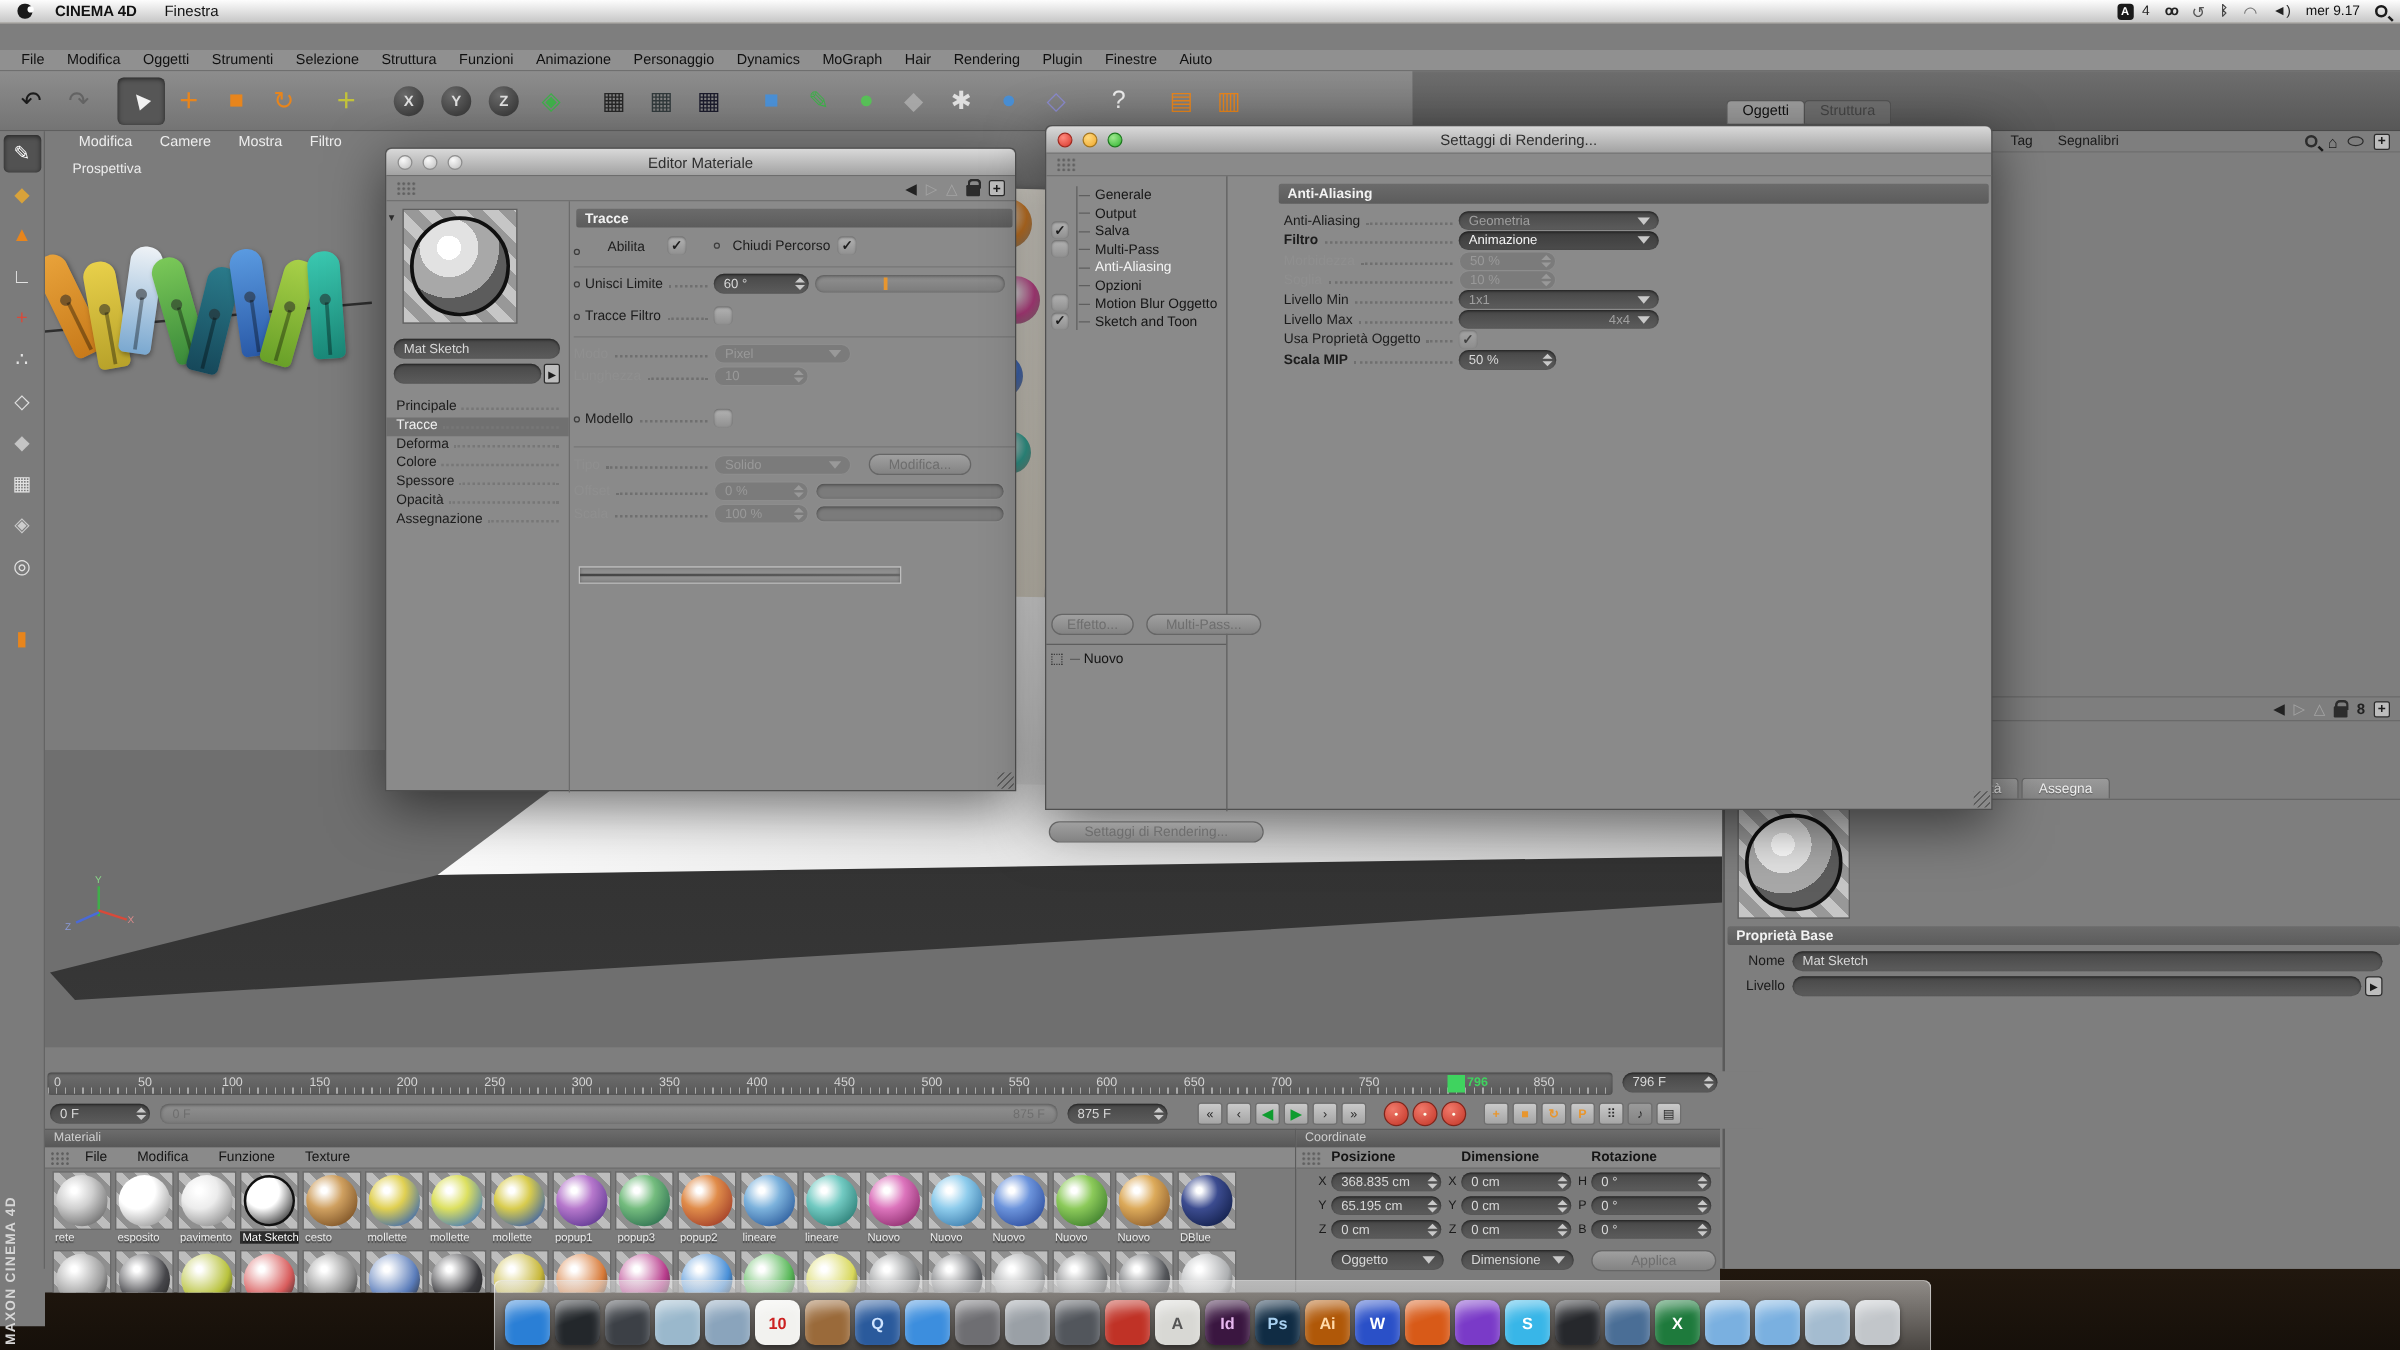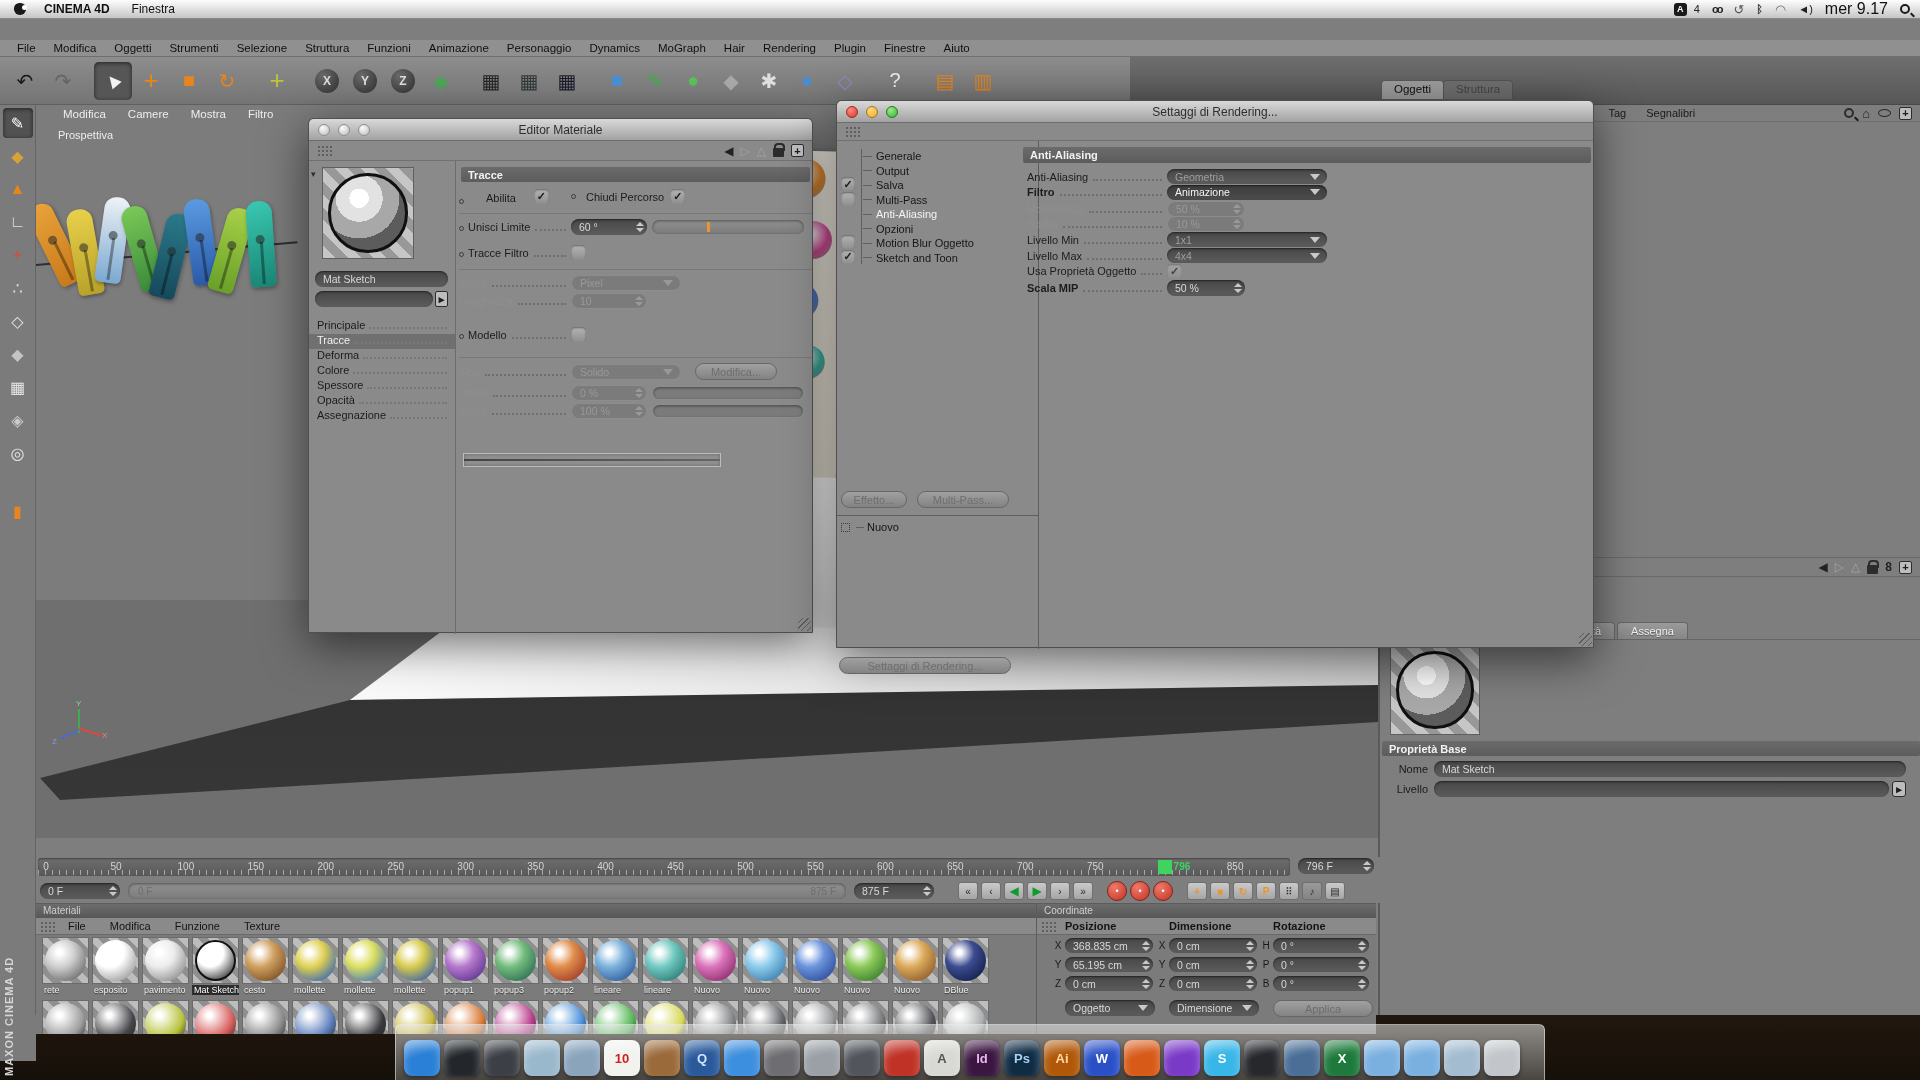--- a/index.html
+++ b/index.html
@@ -13,21 +13,21 @@
   display:flex;align-items:center;font-size:12px;color:#111;z-index:90;}
 #osbar .apple{width:12px;height:12px;background:#1a1a1a;border-radius:45% 45% 48% 48%;margin:0 18px 0 14px;position:relative;}
 #osbar .apple::after{content:"";position:absolute;right:-1px;top:2px;width:5px;height:5px;background:#fdfdfd;border-radius:50%;}
 #osbar .appname{font-weight:bold;margin-right:22px;}
 #osbar .osmenu{margin-right:20px;}
 #osbar .right{margin-left:auto;display:flex;align-items:center;gap:12px;padding-right:10px;}
 .sticon{font-size:11px;color:#222;display:flex;align-items:center;gap:2px;}
 .abadge{width:13px;height:13px;background:#1a1a1a;color:#fff;border-radius:3px;font-size:9px;display:flex;align-items:center;justify-content:center;font-weight:bold;}
 .mag{width:10px;height:10px;border:2px solid #1a1a1a;border-radius:50%;position:relative;}
 .mag::after{content:"";position:absolute;left:8px;top:8px;width:5px;height:2px;background:#1a1a1a;transform:rotate(45deg);}
-.clock{font-size:16px;color:#111;}
+.clock{font-size:11px;color:#111;}
 
 
 #appwin{position:absolute;left:0;top:19px;width:1920px;height:996px;background:#7e7e7e;z-index:10;}
 #titlebar{position:absolute;left:0;top:0;width:100%;height:21px;
   background:linear-gradient(#d9d9d9,#a6a6a6);border-bottom:1px solid #6d6d6d;}
 .tlights{position:absolute;left:9px;top:4px;display:flex;gap:8px;}
 .tl{width:12px;height:12px;border-radius:50%;border:1px solid #8e8e8e;background:radial-gradient(circle at 35% 30%,#fafafa,#bdbdbd);}
 .tl.red{background:radial-gradient(circle at 35% 30%,#ff8a7e,#d7382c);border-color:#a02a20;}
 .tl.yel{background:radial-gradient(circle at 35% 30%,#ffd97e,#f0a82c);border-color:#a5761e;}
 .tl.grn{background:radial-gradient(circle at 35% 30%,#9ee88e,#2fb52f);border-color:#1e7a1e;}
@@ -1003,21 +1003,21 @@
       <div class="tlights" style="top:5px;">
         <div class="tl red"></div>
         <div class="tl yel"></div>
         <div class="tl grn"></div>
       </div>
       <div class="txt">Settaggi di Rendering...</div>
     </div>
     <div class="dnav" style="height:18px;">
       <div class="hash"></div>
     </div>
-    <div id="rs-left" style="position:absolute;left:0;top:40px;width:202px;height:508px;border-right:1px solid #5e5e5e;">
+    <div id="rs-left" style="position:absolute;left:0;top:40px;width:145px;height:508px;border-right:1px solid #5e5e5e;">
       <div id="rs-list" style="position:absolute;left:0;top:4px;width:100%;height:300px;">
           <div class="row" style="left: 4px; top: 4px; width: 172px;">
             <span class="tree" style="margin-left: 22px;"></span>
             <span>Generale</span>
           </div>
           <div class="row" style="left: 4px; top: 18.5px; width: 172px;">
             <span class="tree" style="margin-left: 22px;"></span>
             <span>Output</span>
           </div>
           <div class="row" style="left: 4px; top: 33px; width: 172px;">
@@ -1114,21 +1114,21 @@
           <div style="position: absolute; left: 8px; top: 91.2px; width: 560px; display: flex; align-items: center;">
             <div class="melabel" style="width: 140px;">
               <span>Livello Min</span>
               <span class="dots"></span>
             </div>
             <div class="fld dim" style="width: 160px; height: 15px;">
               <span class="val">1x1</span>
               <span class="dd"></span>
             </div>
           </div>
-          <div style="position: absolute; left: 8px; top: 107px; width: 560px; display: flex; align-items: center;">
+          <div style="position: absolute; left: 8px; top: 107px; width: 560px; display: flex; align-items: center; text-align: right;">
             <div class="melabel" style="width: 140px;">
               <span>Livello Max</span>
               <span class="dots"></span>
             </div>
             <div class="fld dim" style="width: 160px; height: 15px;">
               <span class="val">4x4</span>
               <span class="dd"></span>
             </div>
           </div>
           <div style="position: absolute; left: 8px; top: 122.8px; width: 560px; display: flex; align-items: center;">

